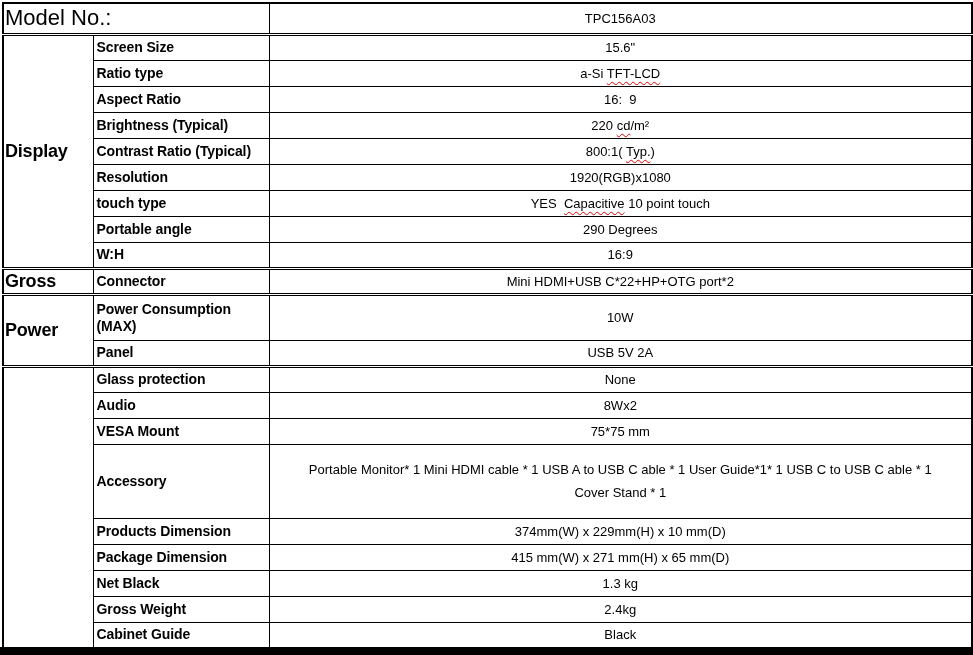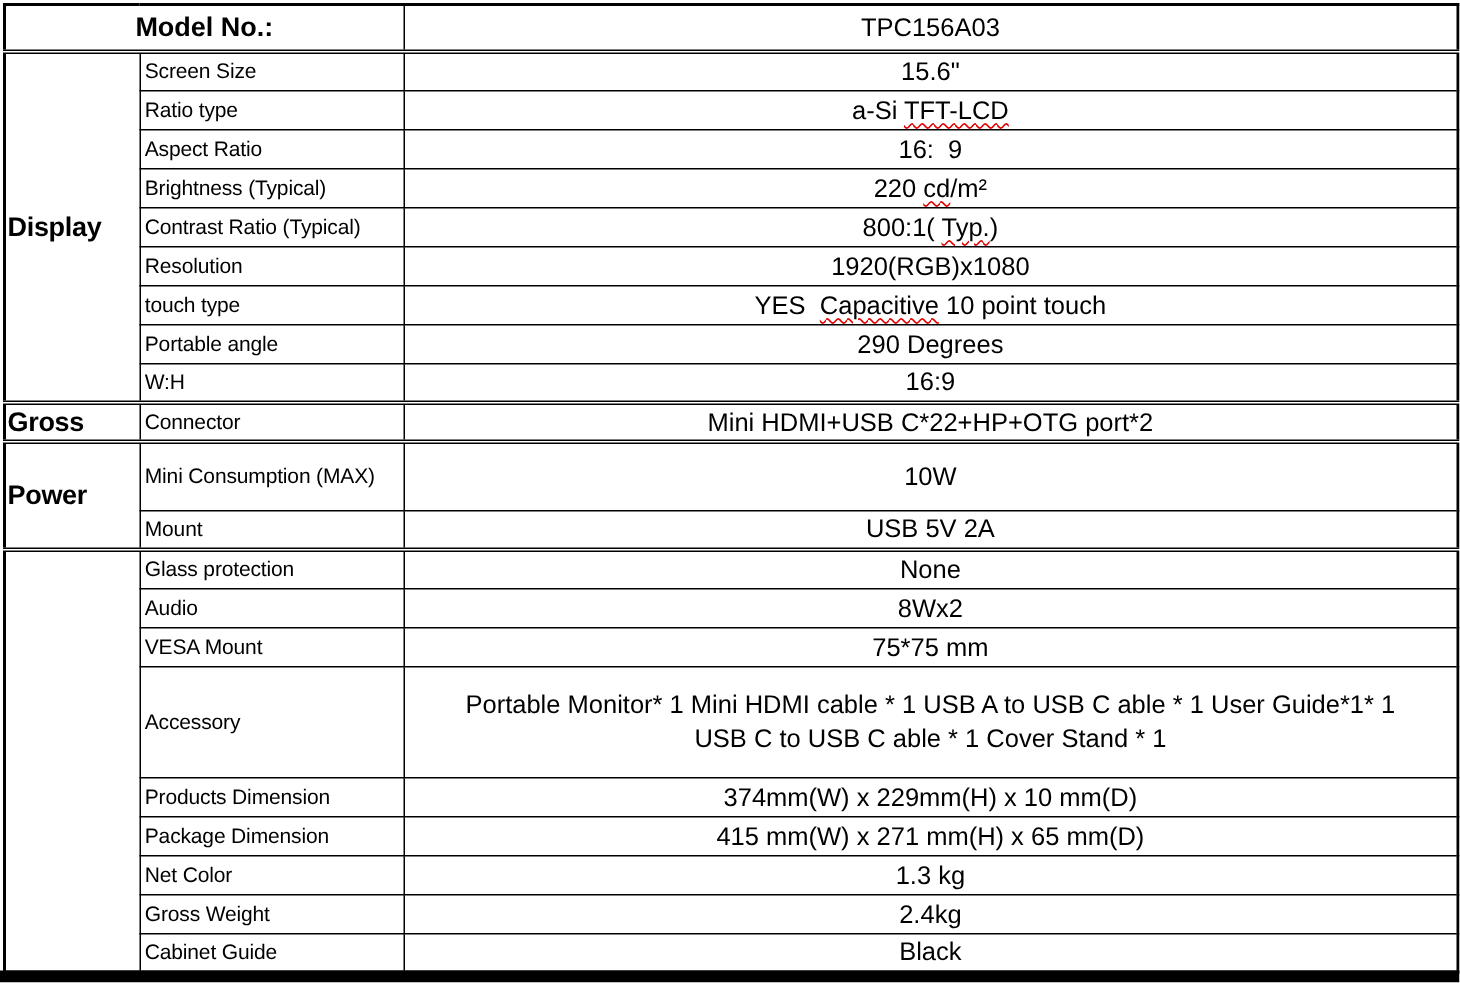--- a/index.html
+++ b/index.html
@@ -41,37 +41,37 @@
   tr.sec-top td { border-top: 3px double #000; }
 
   td.group {
     text-align: left;
     vertical-align: middle;
     font-weight: bold;
     font-size: 18px;
     letter-spacing: -0.2px;
   }
   td.header-label {
-    text-align: center;
-    vertical-align: middle;
+    text-align: left;
+    vertical-align: middle;
+    font-weight: normal;
+    font-size: 22px;
+  }
+  td.label {
     font-weight: bold;
-    font-size: 18px;
-  }
-  td.label {
-    font-weight: normal;
     font-size: 14px;
     letter-spacing: -0.1px;
     padding: 0 2px 0 3px;
     vertical-align: middle;
     line-height: 17px;
   }
   td.value {
     text-align: center;
     vertical-align: middle;
-    font-size: 17px;
+    font-size: 13px;
     line-height: 23px;
     white-space: pre-wrap;
     padding: 0 26px;
   }
   .squiggle {
     text-decoration-line: underline;
     text-decoration-style: wavy;
     text-decoration-color: #e00000;
     text-decoration-thickness: 1px;
     text-underline-offset: 3px;
@@ -141,25 +141,25 @@
     </tr>
 
     <tr class="sec-top">
       <td class="group">Gross</td>
       <td class="label">Connector</td>
       <td class="value">Mini HDMI+USB C*22+HP+OTG port*2</td>
     </tr>
 
     <tr class="sec-top h-power">
       <td class="group" rowspan="2">Power</td>
-      <td class="label">Mini Consumption (MAX)</td>
+      <td class="label">Power Consumption (MAX)</td>
       <td class="value">10W</td>
     </tr>
     <tr>
-      <td class="label">Mount</td>
+      <td class="label">Panel</td>
       <td class="value">USB 5V 2A</td>
     </tr>
 
     <tr class="sec-top">
       <td class="group" rowspan="9"></td>
       <td class="label">Glass protection</td>
       <td class="value">None</td>
     </tr>
     <tr>
       <td class="label">Audio</td>
@@ -175,21 +175,21 @@
     </tr>
     <tr>
       <td class="label">Products Dimension</td>
       <td class="value">374mm(W) x 229mm(H) x 10 mm(D)</td>
     </tr>
     <tr>
       <td class="label">Package Dimension</td>
       <td class="value">415 mm(W) x 271 mm(H) x 65 mm(D)</td>
     </tr>
     <tr>
-      <td class="label">Net Color</td>
+      <td class="label">Net Black</td>
       <td class="value">1.3 kg</td>
     </tr>
     <tr>
       <td class="label">Gross Weight</td>
       <td class="value">2.4kg</td>
     </tr>
     <tr>
       <td class="label">Cabinet Guide</td>
       <td class="value">Black</td>
     </tr>

